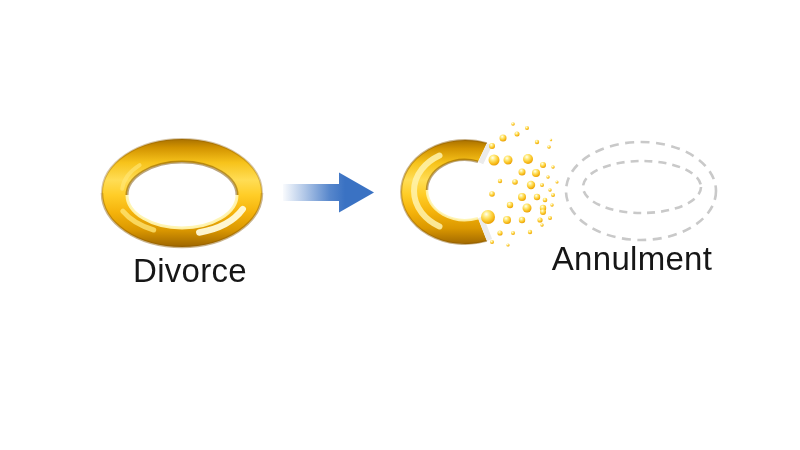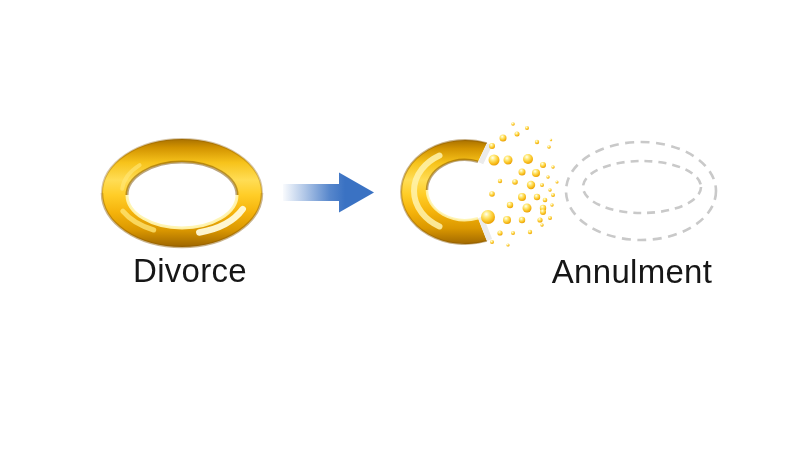--- a/index.html
+++ b/index.html
@@ -15,21 +15,21 @@
   .label {
     position: absolute;
     transform: translateX(-50%);
     font-size: 33px;
     line-height: 1;
     color: #161616;
     letter-spacing: 0.3px;
     white-space: nowrap;
   }
   .label-divorce   { left: 190px; top: 254px; }
-  .label-annulment { left: 632px; top: 255px; }
+  .label-annulment { left: 632px; top: 242px; }
 </style>
 </head>
 <body>
 
 <div class="stage">
 
   <svg width="800" height="450" viewBox="0 0 800 450">
     <defs>
       <linearGradient id="goldBand" gradientUnits="userSpaceOnUse" x1="0" y1="139" x2="0" y2="247">
         <stop offset="0" stop-color="#A97100"></stop>

